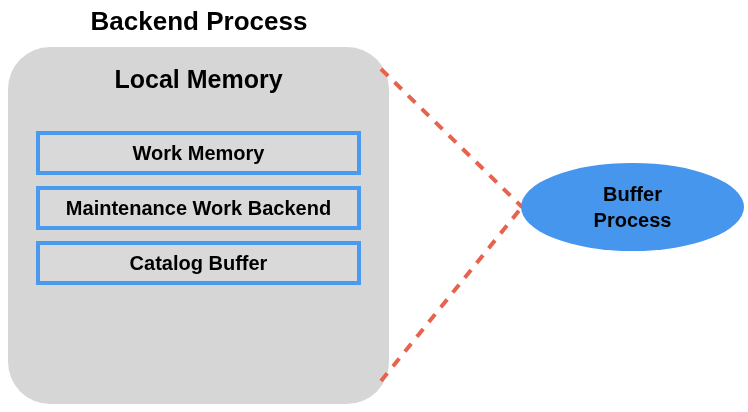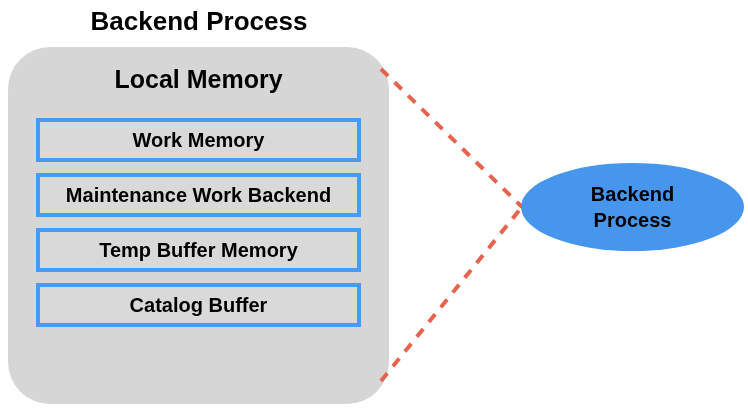--- a/index.html
+++ b/index.html
@@ -41,21 +41,21 @@
     padding-top: 18px;
     text-align: center;
     font-size: 25px;
     font-weight: 700;
     color: #000000;
     line-height: 28px;
   }
   .box-list {
     position: absolute;
     left: 0;
-    top: 71px;
+    top: 84px;
     width: 100%;
     display: flex;
     flex-direction: column;
     align-items: center;
     gap: 11px;
   }
   .memory-box {
     box-sizing: border-box;
     width: 325px;
     height: 44px;
@@ -100,26 +100,25 @@
 
 <div class="stage">
 
   <div class="diagram-title">Backend Process</div>
 
   <div class="local-memory-group">
     <h2 class="local-memory-heading">Local Memory</h2>
     <div class="box-list">
       <div class="memory-box">Work Memory</div>
       <div class="memory-box">Maintenance Work Backend</div>
-      <div class="memory-box">Temp Buffer Memory</div>
       <div class="memory-box">Catalog Buffer</div>
     </div>
   </div>
 
   <svg class="connector-svg" viewBox="0 0 748 412" xmlns="http://www.w3.org/2000/svg">
     <line x1="381" y1="69" x2="522" y2="207" stroke="#e8634e" stroke-width="4" stroke-dasharray="10 9"></line>
     <line x1="381" y1="381" x2="522" y2="207" stroke="#e8634e" stroke-width="4" stroke-dasharray="10 9"></line>
   </svg>
 
-  <div class="backend-process-node">Backend
+  <div class="backend-process-node">Buffer
 Process</div>
 
 </div>
 
 </body></html>

